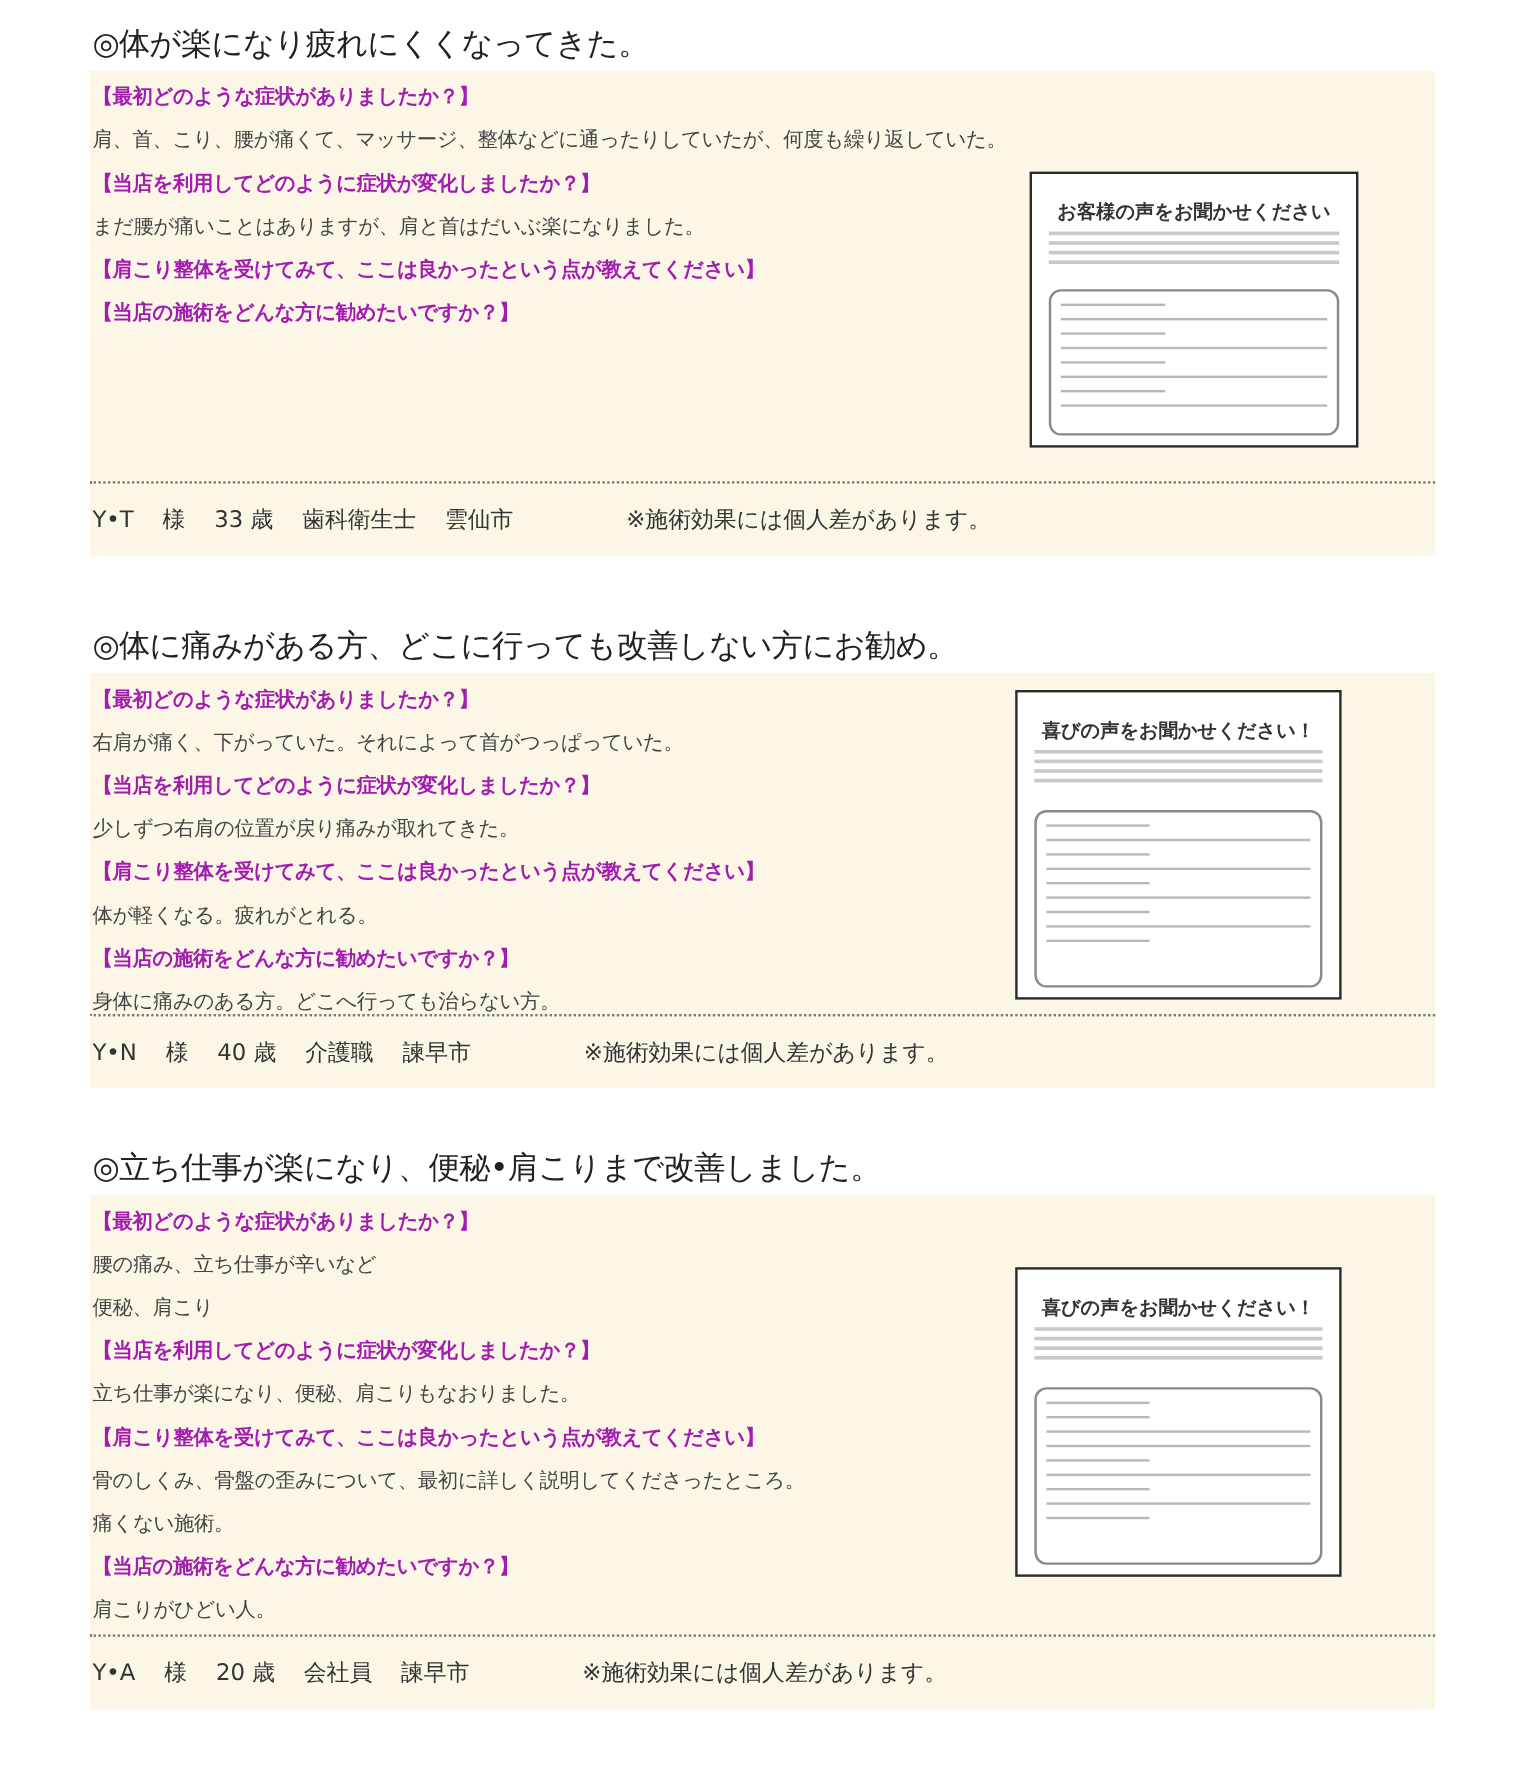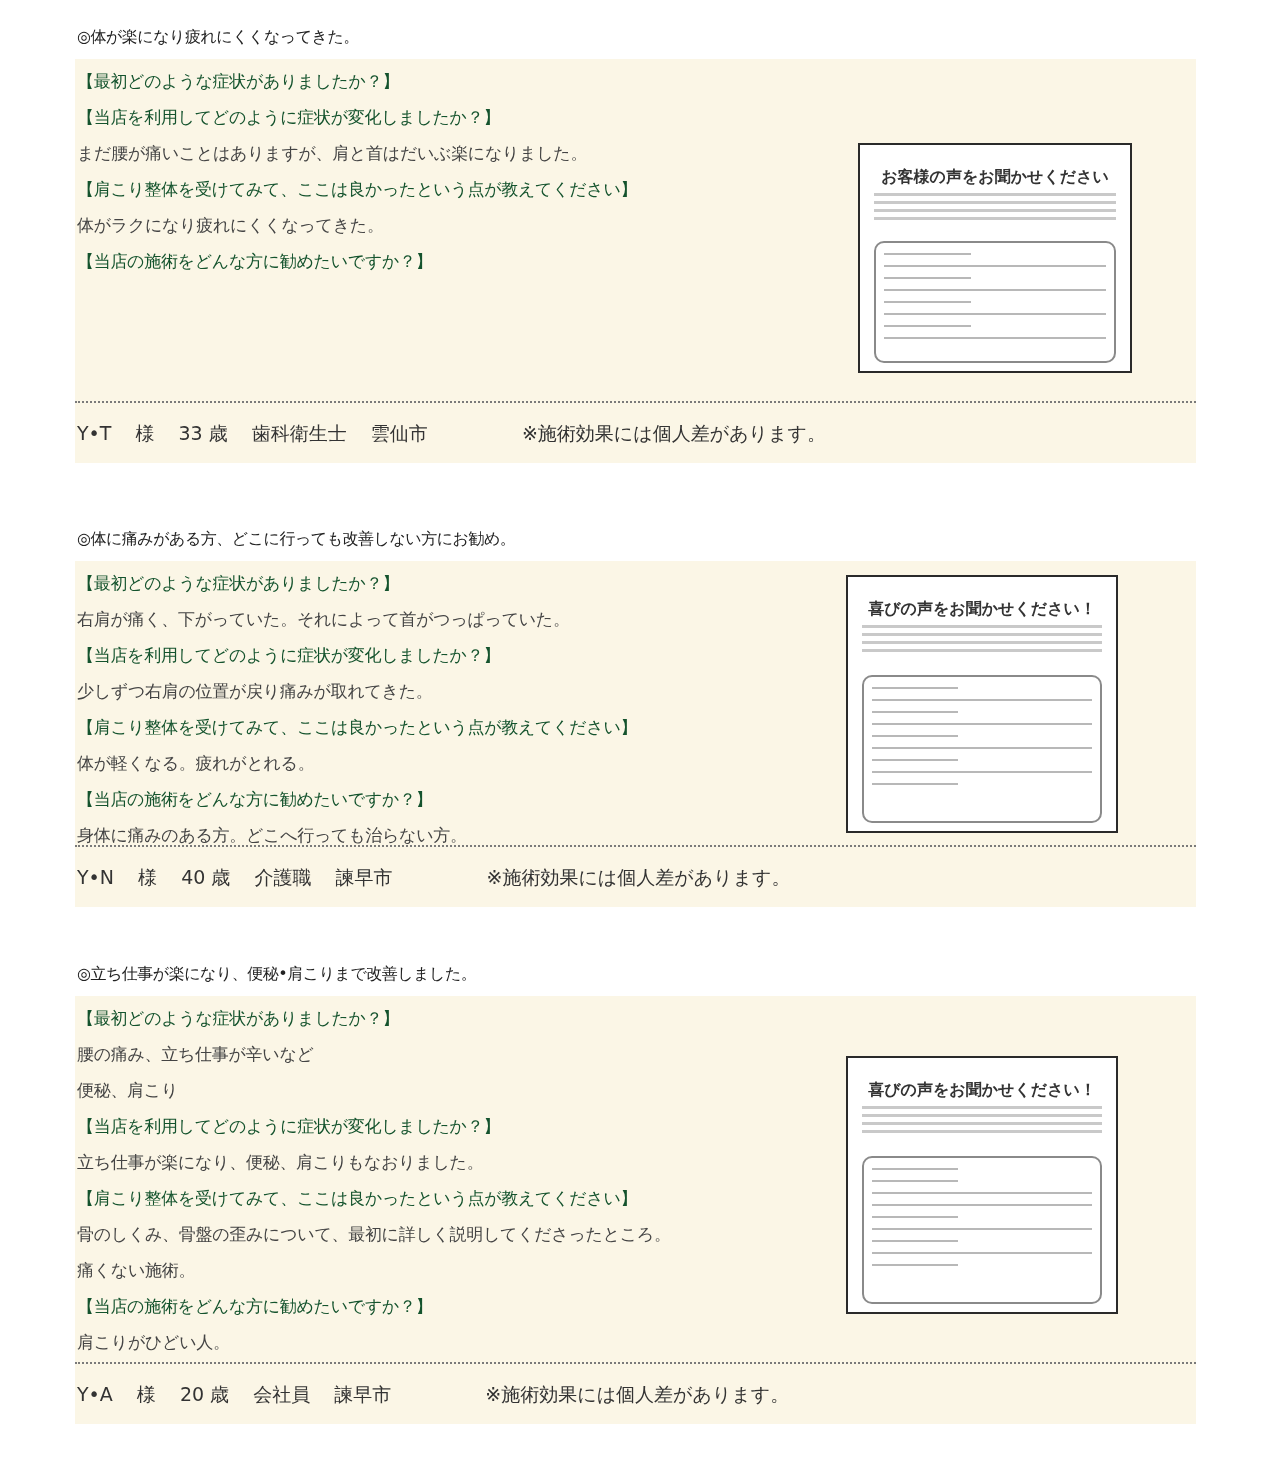--- a/index.html
+++ b/index.html
@@ -1,46 +1,46 @@
 <!DOCTYPE html>
 <html><head>
 <meta charset="utf-8">
 <style>
   html, body { margin: 0; padding: 0; background: #ffffff; }
   body { width: 1270px; height: 1483px; position: relative; font-family: "DejaVu Sans", "Liberation Sans", sans-serif; color: #333333; overflow: hidden; }
   .section { position: absolute; left: 75px; width: 1121px; }
-  .title { font-size: 16px; color: #222222; height: 44px; line-height: 44px; padding-left: 2px; letter-spacing: -0.5px; white-space: nowrap; }
+  .title { font-size: 26px; color: #222222; height: 44px; line-height: 44px; padding-left: 2px; letter-spacing: -0.5px; white-space: nowrap; }
   .panel { background: #fbf6e6; position: relative; }
   .qa { padding: 0 0 0 2px; }
   .line { font-size: 17px; line-height: 36px; height: 36px; white-space: nowrap; letter-spacing: -0.3px; }
-  .q { color: #14532d; font-weight: normal; }
+  .q { color: #a21caf; font-weight: bold; }
   .a { color: #444444; }
   .dotted { border-top: 2px dotted #7a7a7a; height: 0; }
   .footer { height: 60px; line-height: 60px; font-size: 19px; color: #333; white-space: nowrap; padding-left: 2px; }
   .footer span { margin-right: 18px; }
   .footer .note { margin-left: 70px; }
   .card { position: absolute; background: #fff; border: 2px solid #2a2a2a; box-sizing: border-box; }
   .card .ctitle { text-align: center; font-weight: bold; font-size: 16px; color: #333; margin-top: 22px; }
   .card .cline { height: 3px; background: #c9c9c9; margin: 5px 14px 0 14px; }
   .card .box { position: absolute; left: 14px; right: 14px; border: 2px solid #8a8a8a; border-radius: 10px; }
   .card .hw { height: 2px; background: #b8b8b8; margin: 10px 8px 0 8px; }
   .card .hw.short { margin-right: 60%; }
 </style>
 </head>
 <body>
 
 <div class="section" style="top:15px;">
   <div class="title">◎体が楽になり疲れにくくなってきた。</div>
   <div class="panel">
     <div class="qa" style="padding-top:4px; height:338px;">
       <div class="line q">【最初どのような症状がありましたか？】</div>
+      <div class="line a">肩、首、こり、腰が痛くて、マッサージ、整体などに通ったりしていたが、何度も繰り返していた。</div>
       <div class="line q">【当店を利用してどのように症状が変化しましたか？】</div>
       <div class="line a">まだ腰が痛いことはありますが、肩と首はだいぶ楽になりました。</div>
       <div class="line q">【肩こり整体を受けてみて、ここは良かったという点が教えてください】</div>
-      <div class="line a">体がラクになり疲れにくくなってきた。</div>
       <div class="line q">【当店の施術をどんな方に勧めたいですか？】</div>
     </div>
     <div class="card" style="left:783px; top:84px; width:274px; height:230px;">
       <div class="ctitle">お客様の声をお聞かせください</div>
       <div class="cline"></div>
         <div class="cline"></div>
         <div class="cline"></div>
         <div class="cline"></div>
       <div class="box" style="top:96px; height:118px;">
         <div class="hw short"></div>

